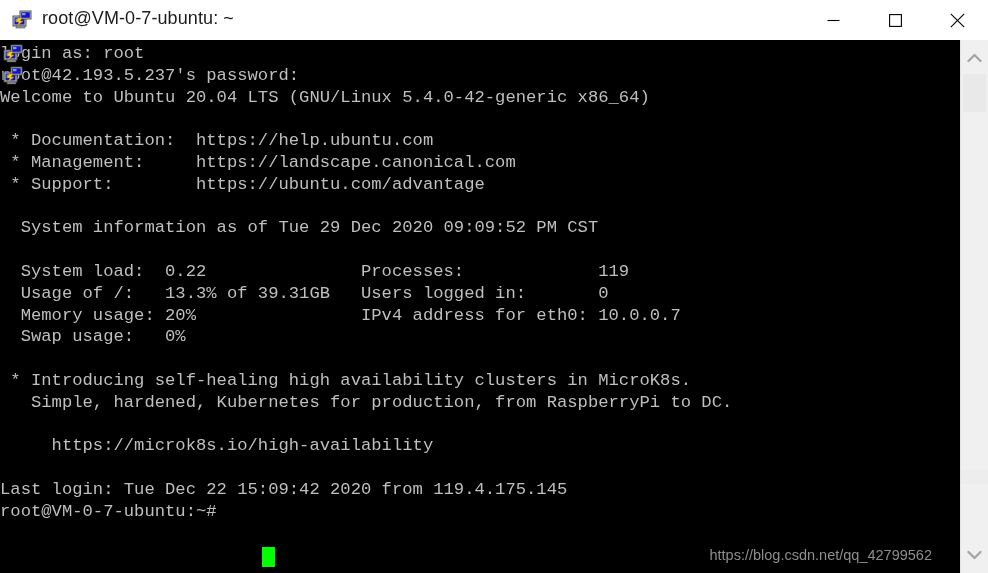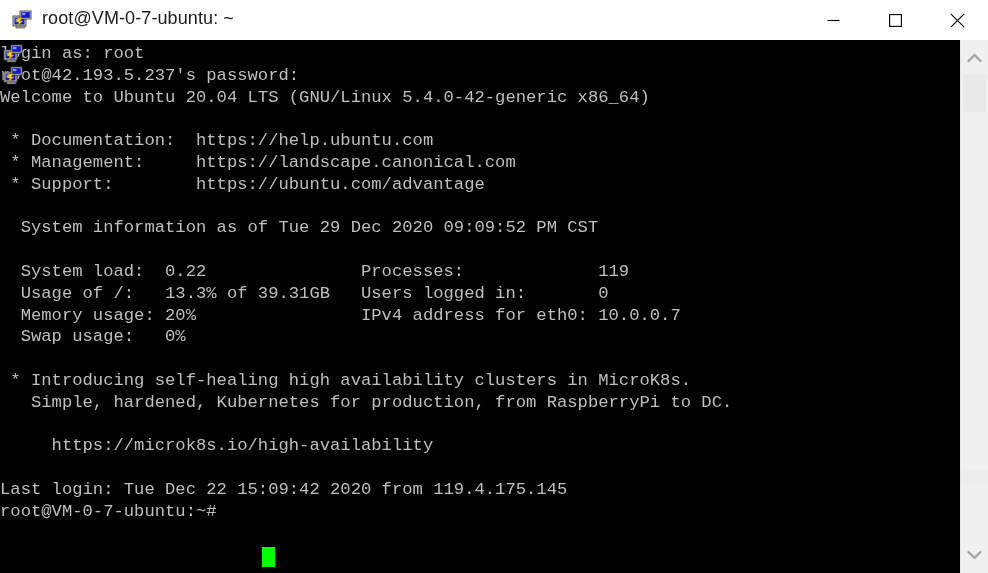--- a/index.html
+++ b/index.html
@@ -251,20 +251,21 @@
         <rect x="4" y="17" width="9" height="2" fill="#9a9a9a" stroke="#444" stroke-width="0.6"></rect>
         <rect x="8" y="2" width="11" height="8" fill="#c8c8c8" stroke="#444" stroke-width="1"></rect>
         <rect x="9.2" y="3.2" width="8.6" height="5.6" fill="#1515c0"></rect>
         <rect x="10" y="4" width="3.5" height="2.2" fill="#7b9bdd"></rect>
         <path d="M6 9 L10 9 L8 12 L11 12 L5 17 L7 13 L4 13 Z" fill="#ffd700" stroke="#a08000" stroke-width="0.5"></path>
       </svg>
     </span>
 
     <div class="cursor"></div>
 
+    <div class="watermark">https://blog.csdn.net/qq_42799562</div>
   </div>
 
   <div class="scrollbar">
     <div class="sb-arrow up">
       <span>
         <svg width="15" height="10" viewBox="0 0 15 10">
           <polyline points="1.5,8 7.5,2 13.5,8" fill="none" stroke="#a6a6a6" stroke-width="2.4" stroke-linecap="round" stroke-linejoin="round"></polyline>
         </svg>
       </span>
     </div>

